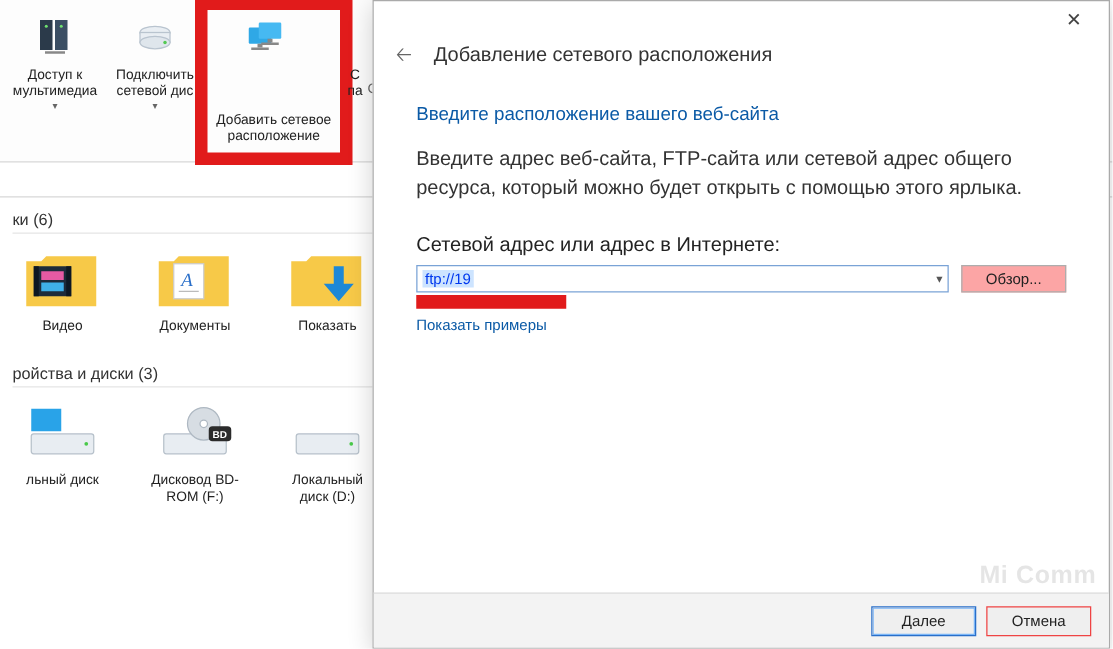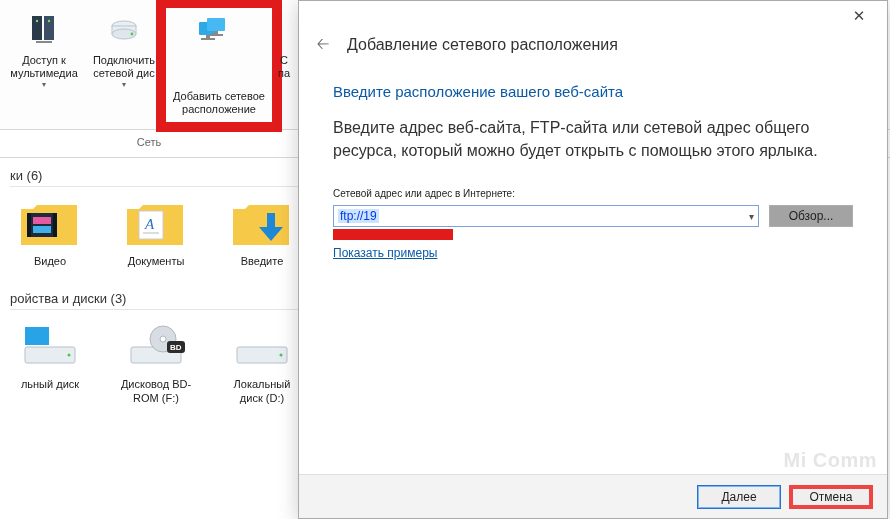--- a/index.html
+++ b/index.html
@@ -18,21 +18,21 @@
   .ribbon {
     display: flex;
     align-items: flex-start;
     padding: 6px 4px 2px 4px;
     border-bottom: 1px solid #d8d8d8;
     height: 130px;
     background: #fdfdfd;
   }
   .ribbon-group {
     display: flex;
-    flex-direction: column;
+    flex-direction: row;
     align-items: center;
   }
   .ribbon-buttons {
     display: flex;
     align-items: flex-start;
   }
   .ribbon-btn {
     display: flex;
     flex-direction: column;
     align-items: center;
@@ -170,21 +170,21 @@
     font-size: 15px;
     margin: 12px 0 16px 0;
   }
   .dlg-text {
     font-size: 16px;
     color: #333;
     line-height: 1.45;
     margin-bottom: 26px;
   }
   .dlg-label {
-    font-size: 10px;
+    font-size: 16px;
     margin-bottom: 6px;
   }
   .dlg-row {
     display: flex;
     gap: 10px;
     align-items: center;
   }
   .dlg-input {
     flex: 1;
     height: 22px;
@@ -202,54 +202,53 @@
     padding: 0 2px;
   }
   .dlg-input .chev {
     color: #555;
     font-size: 10px;
   }
   .dlg-browse {
     width: 84px;
     height: 22px;
     border: 1px solid #adadad;
-    background: #a3a3a3;
+    background: #fca5a5;
     font-size: 12px;
     display: flex;
     align-items: center;
     justify-content: center;
   }
   .dlg-redbar {
     height: 11px;
     width: 120px;
     background: #e11b1b;
     margin-top: 2px;
   }
   .dlg-link {
     color: #0b5aa6;
-    text-decoration: underline;
     font-size: 12px;
     margin-top: 6px;
     display: inline-block;
     cursor: pointer;
   }
   .dlg-footer {
     border-top: 1px solid #ddd;
     background: #f3f3f3;
     height: 44px;
     display: flex;
     align-items: center;
     justify-content: flex-end;
     gap: 8px;
     padding: 0 14px;
   }
   .dlg-btn {
     min-width: 84px;
     height: 24px;
-    border: 4px solid #ef4444;
+    border: 1px solid #ef4444;
     background: #efefef;
     font-size: 12px;
     display: flex;
     align-items: center;
     justify-content: center;
   }
   .dlg-btn.primary {
     border: 1px solid #2a6fc9;
     box-shadow: 0 0 0 1px #7bb6f7 inset;
   }
@@ -353,21 +352,21 @@
       </div>
       <span>Документы</span>
     </div>
     <div class="tile">
       <div class="tile-icon">
         <svg width="62" height="50" viewBox="0 0 62 50">
           <path d="M2 10 L14 10 L18 6 L58 6 L58 46 L2 46 Z" fill="#f7c948"></path>
           <path d="M36 14 L36 28 L28 28 L40 42 L52 28 L44 28 L44 14 Z" fill="#1e88d6"></path>
         </svg>
       </div>
-      <span>Введите</span>
+      <span>Показать</span>
     </div>
   </div>
 
   <div class="section-header" style="margin-top:22px">ройства и диски (3)</div>
   <div class="tiles">
     <div class="tile">
       <div class="tile-icon">
         <svg width="62" height="48" viewBox="0 0 62 48">
           <rect x="6" y="24" width="50" height="16" rx="2" fill="#e8edf2" stroke="#b6c0ca"></rect>
           <rect x="6" y="4" width="24" height="18" fill="#29a3e8"></rect>

